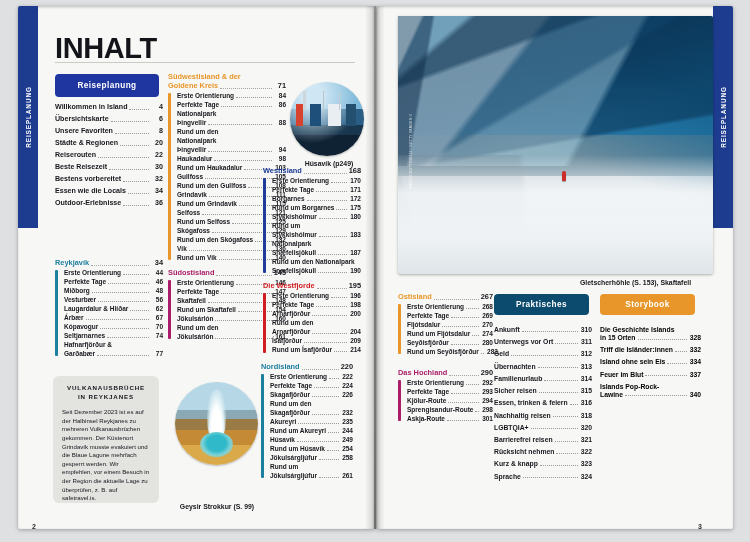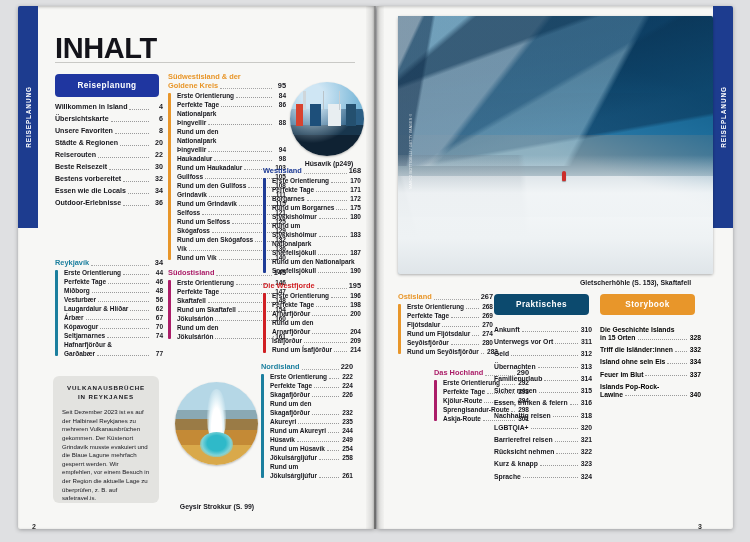--- a/index.html
+++ b/index.html
@@ -106,21 +106,21 @@
   .group-body .toc-line { font-size: 6.5px; font-weight: 700; margin-bottom: 2.2px; }
 
   
   #col-planung  { left: 55px; top: 104px;  width: 108px; }
   #col-reykjavik{ left: 55px; top: 258px;  width: 108px; }
   #col-c2       { left: 168px; top: 72px;  width: 118px; }
   #col-c2b      { left: 168px; top: 268px; width: 118px; }
   #col-c3       { left: 251px; top: 166px; width: 110px; padding-left: 12px; }
   #col-c3b      { left: 261px; top: 362px; width: 92px; }
   #col-c4       { left: 398px; top: 292px; width: 95px; }
-  #col-c4b      { left: 398px; top: 368px; width: 95px; margin-left: 36px; }
+  #col-c4b      { left: 398px; top: 368px; width: 95px; }
   #col-prak     { left: 494px; top: 326px; width: 98px; }
   #col-story    { left: 600px; top: 326px; width: 101px; }
 
   .prak-line { font-size: 6.8px; margin-bottom: 5.1px; }
   .story-wrap { display:block; margin-bottom: 5.1px; }
   .story-wrap .l1 { font-size:6.8px; font-weight:700; line-height:1.22; }
   .story-wrap .l2 { display:flex; align-items:flex-end; font-size:6.8px; font-weight:700; }
 
   
   .photo { position: absolute; overflow: hidden; }
@@ -358,21 +358,21 @@
           </div>
         </div>
       </div>
     </div>
   <div class="toc" id="col-c2">
       <div class="group">
         <div class="group-head" style="color: rgb(232, 150, 42); margin-bottom: 0px;">Südwestisland &amp; der</div>
         <div class="group-head" style="color: rgb(232, 150, 42);">
           <span>Goldene Kreis</span>
           <span class="dots"></span>
-          <span class="pg">95</span>
+          <span class="pg">71</span>
         </div>
         <div class="group-body">
           <div class="group-bar" style="background: rgb(232, 150, 42);"></div>
           <div class="toc-line">
             <span class="toc-label">Erste Orientierung</span>
             <span class="dots"></span>
             <span class="pg">84</span>
           </div>
           <div class="toc-line">
             <span class="toc-label">Perfekte Tage</span>

